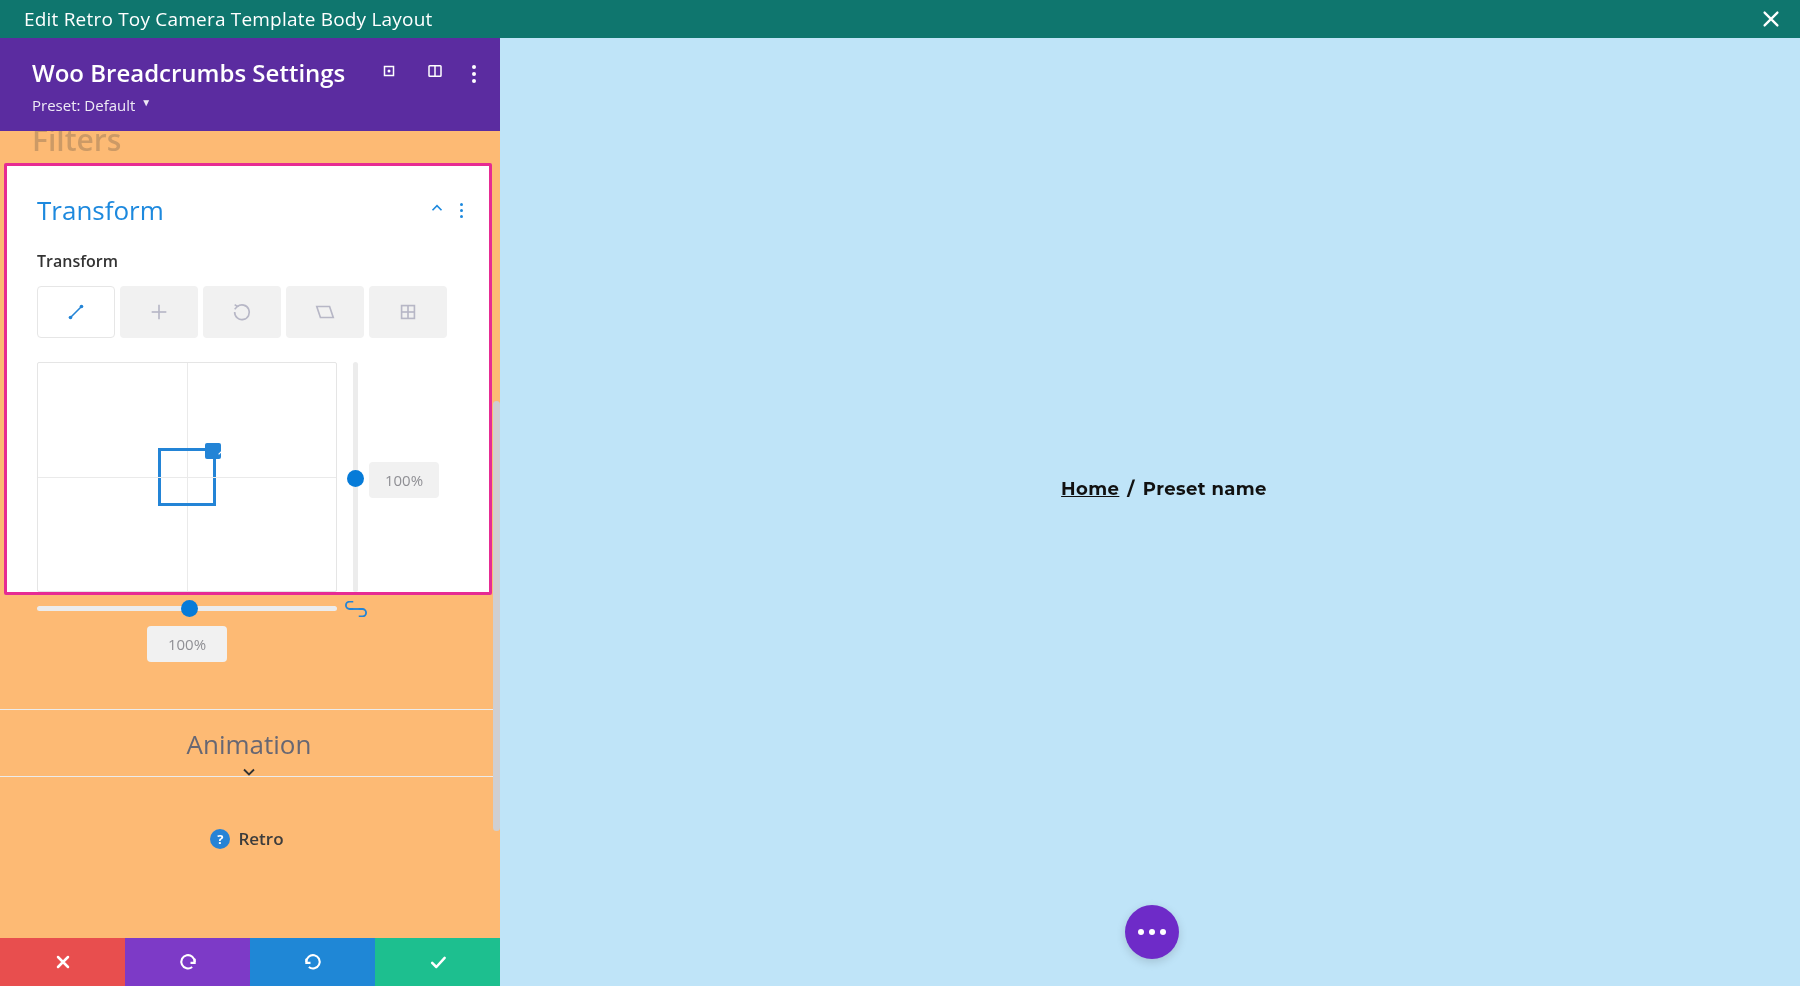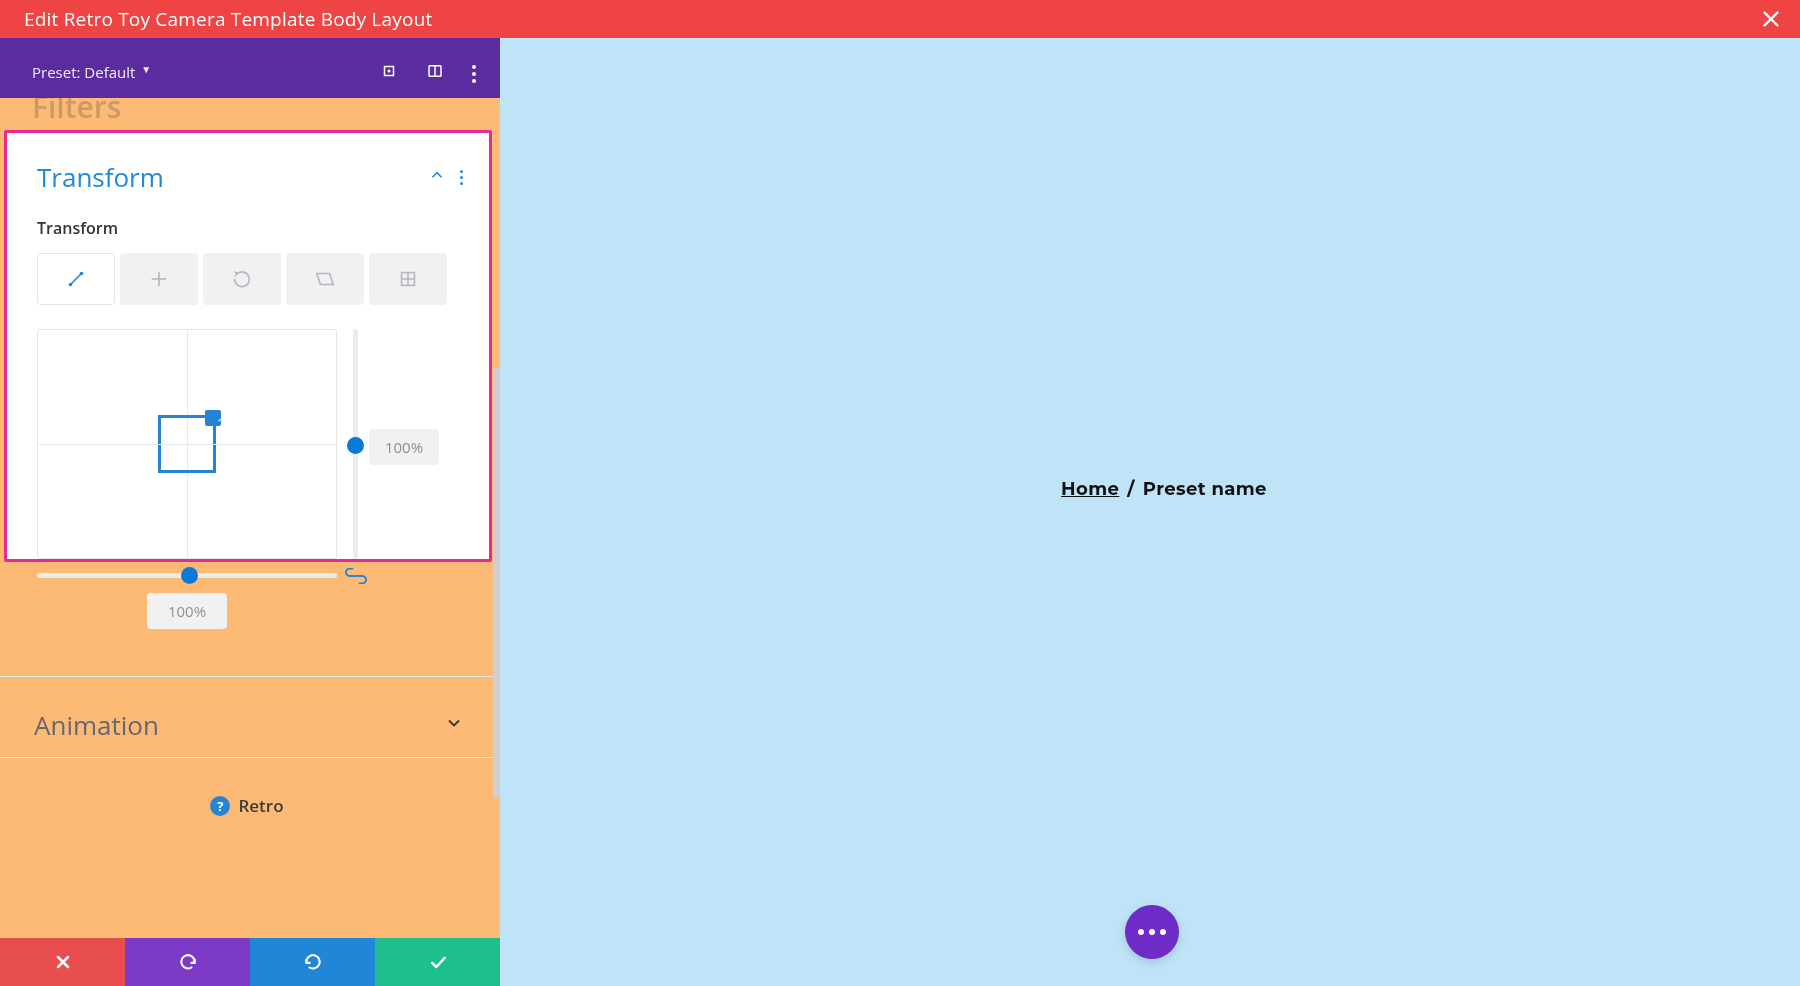--- a/index.html
+++ b/index.html
@@ -1,20 +1,20 @@
 <!DOCTYPE html>
 <html><head>
 <meta charset="utf-8">
 <style>
   * { box-sizing: border-box; margin: 0; padding: 0; }
   html, body { width: 100%; height: 100%; font-family: "Open Sans", Arial, sans-serif; overflow: hidden; }
   .page { width: 1800px; height: 986px; position: relative; background: #bfe4f8; }
 
   
-  .topbar { position: absolute; left: 0; right: 0; top: 0; height: 38px; background: #ef4444; color: #fff; display: flex; align-items: center; padding-left: 24px; z-index: 50; }
+  .topbar { position: absolute; left: 0; right: 0; top: 0; height: 38px; background: #0f766e; color: #fff; display: flex; align-items: center; padding-left: 24px; z-index: 50; }
   .topbar-title { font-size: 19px; font-weight: 500; letter-spacing: .2px; }
   .topbar-close { position: absolute; right: 18px; top: 8px; width: 22px; height: 22px; cursor: pointer; }
   .topbar-close svg { width: 22px; height: 22px; }
 
   
   .panel { position: absolute; left: 0; top: 38px; bottom: 0; width: 500px; background: #fff; display: flex; flex-direction: column; z-index: 40; }
 
   
   .panel-header { background: #5b2ca0; color: #fff; padding: 18px 28px 16px 32px; position: relative; }
   .panel-header h2 { font-size: 24px; font-weight: 600; }
@@ -73,21 +73,21 @@
   
   .hslider { position:absolute; left:0; top: 244px; width:300px; height:5px; background:#ececec; border-radius:4px; }
   .hslider-thumb { position:absolute; top:-6px; left:144px; width:17px; height:17px; border-radius:50%; background:#067bd8; }
   .hslider-value { position:absolute; left:110px; top: 264px; width:80px; height:36px; background:#f1f1f1; border-radius:4px; display:flex; align-items:center; justify-content:center; color:#8f8f94; font-size:15px; }
 
   
   .link-icon { position:absolute; left: 308px; top: 238px; }
   .link-icon svg { width:22px; height:16px; stroke:#2384d6; fill:none; stroke-width:2; }
 
   
-  .animation-row { position:absolute; left:0; right:6px; top: 578px; height:82px; border-top:1px solid #ececec; border-bottom:1px solid #ececec; display:flex; align-items:center; justify-content:space-between; padding: 16px 30px 0 34px; }
+  .animation-row { position:absolute; left:0; right:6px; top: 578px; height:68px; border-top:1px solid #ececec; border-bottom:1px solid #ececec; display:flex; align-items:center; justify-content:space-between; padding: 16px 30px 0 34px; flex-direction: column; }
   .animation-row .title { font-size: 26px; color: #676773; font-weight: 400; }
   .animation-row .chev svg { width:20px; height:20px; stroke:#333; fill:none; stroke-width:2.2; }
 
   
   .help-row { position:absolute; left:0; right:6px; top: 696px; display:flex; align-items:center; justify-content:center; gap:8px; color:#3c3c3c; font-size:17px; font-weight:600; }
   .help-row .help-icon { width:20px; height:20px; border-radius:50%; background:#2683d6; color:#fff; display:flex; align-items:center; justify-content:center; font-size:13px; font-weight:700; }
 
   
   .panel-scroll { position:absolute; right:0; top:270px; width:7px; height:430px; background:#cfcfd2; border-radius:4px; }
 
@@ -121,20 +121,21 @@
     <div class="topbar-close">
       <svg viewBox="0 0 24 24">
           <path d="M5 5 L19 19 M19 5 L5 19" stroke="#fff" stroke-width="2.5" stroke-linecap="round"></path>
         </svg>
     </div>
   </div>
 
   <div class="panel">
 
     <div class="panel-header">
+      <h2>Woo Breadcrumbs Settings</h2>
       <div class="panel-preset">
         <span>Preset: Default</span>
         <span class="caret">▼</span>
       </div>
       <div class="panel-header-icons">
         <span>
           <svg viewBox="0 0 24 24">
               <rect x="6" y="6" width="12" height="12"></rect>
               <circle cx="12" cy="12" r="2" fill="#fff" stroke="none"></circle>
             </svg>

